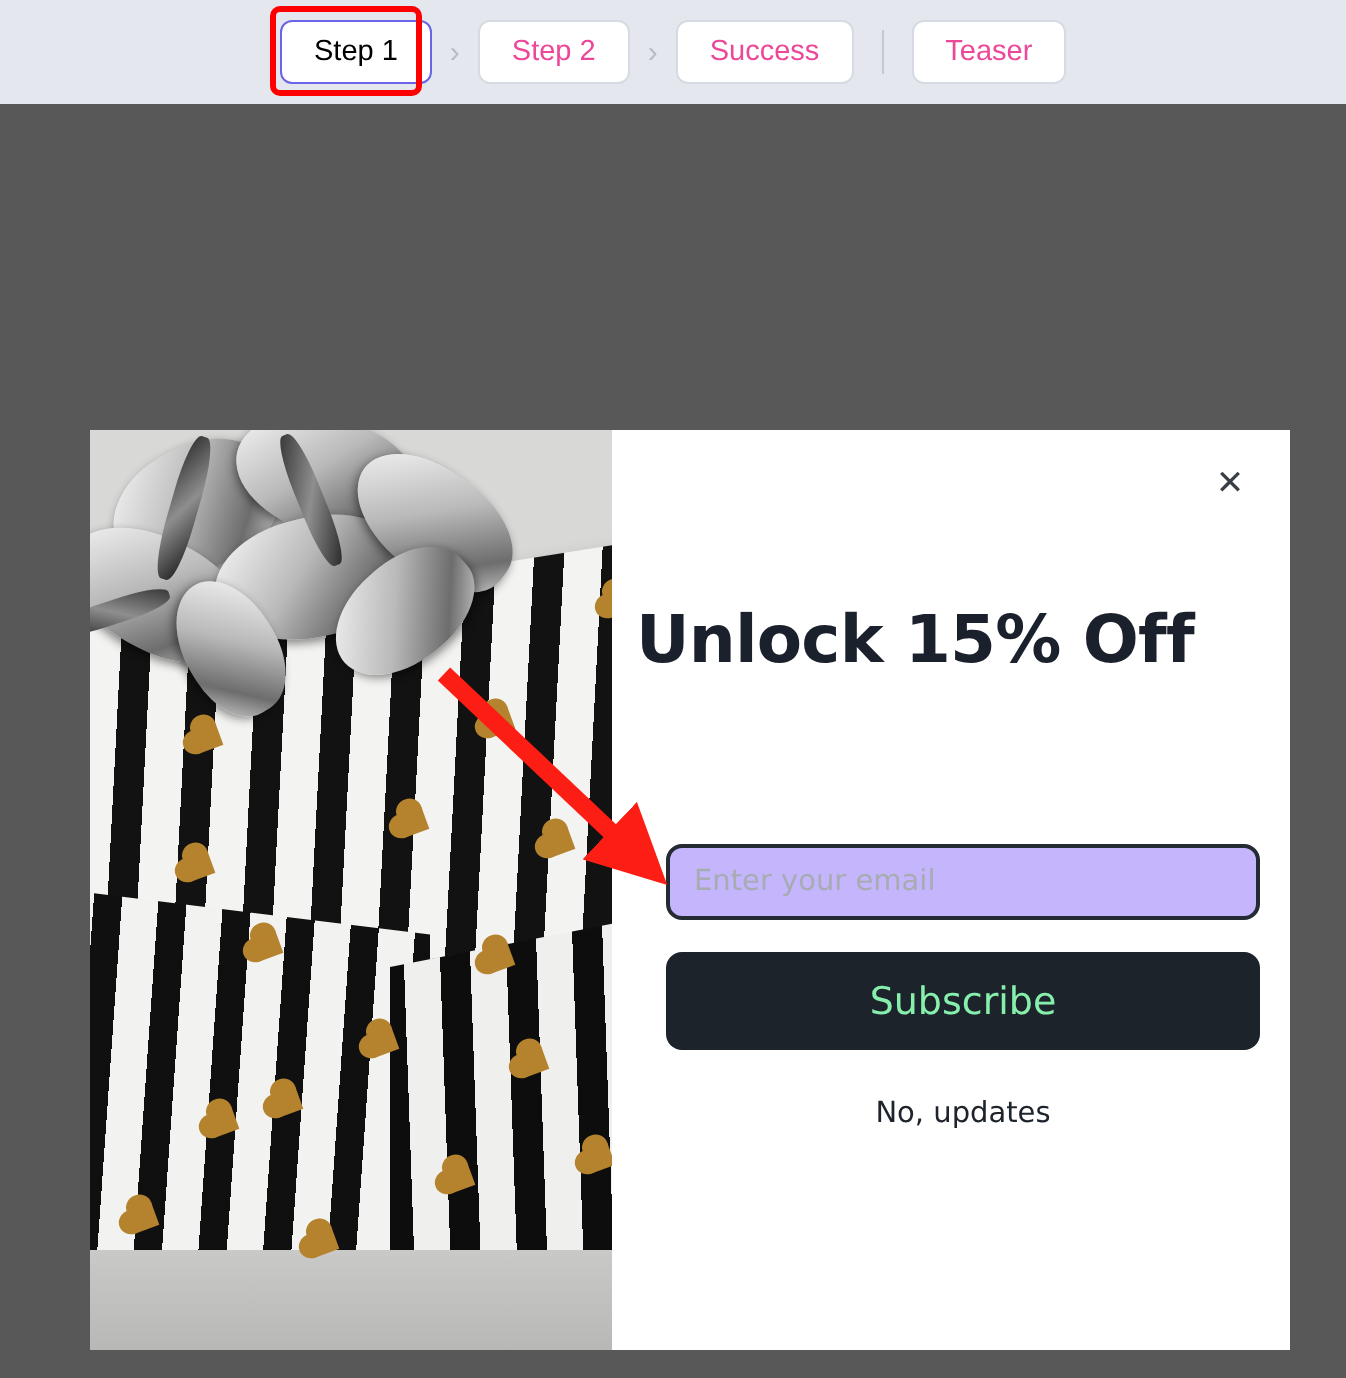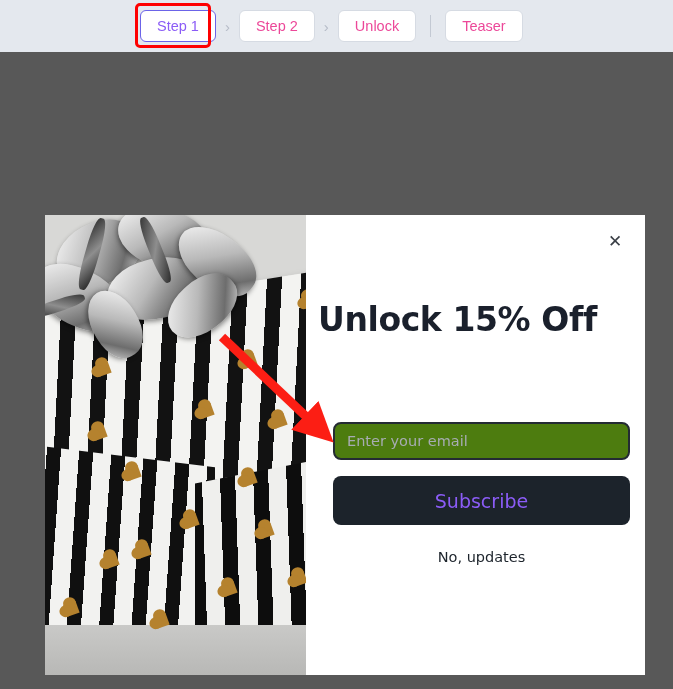--- a/index.html
+++ b/index.html
@@ -37,21 +37,21 @@
     padding: 0 16px;
     display: flex;
     align-items: center;
     justify-content: center;
     white-space: nowrap;
     font-family: "Liberation Sans", sans-serif;
     box-sizing: border-box;
   }
   .step-btn.active {
     border: 1.5px solid #6b63e8;
-    color: #8b5cf6;
+    color: #000000;
   }
   .chevron {
     color: #b6bcc8;
     font-size: 15px;
     margin: 0 9px;
     user-select: none;
   }
   .divider-bar {
     width: 1px;
     height: 22px;
@@ -241,32 +241,32 @@
     top: 207px;
     width: 297px;
     height: 38px;
     box-sizing: border-box;
     border: 2px solid #242b33;
     border-radius: 8px;
     padding: 0 12px;
     font-size: 14.5px;
     color: #1f2630;
     outline: none;
-    background: #4d7c0f;
+    background: #c4b5fd;
     font-family: "DejaVu Sans", sans-serif;
   }
   #email-input::placeholder { color: #a7acb3; }
   #subscribe-button {
     position: absolute;
     left: 27px;
     top: 261px;
     width: 297px;
     height: 49px;
     background: #1c232b;
-    color: #8b5cf6;
+    color: #86efac;
     border: none;
     border-radius: 8px;
     font-size: 19px;
     cursor: pointer;
     font-family: "DejaVu Sans", sans-serif;
   }
   #decline-link {
     position: absolute;
     left: 27px;
     top: 334px;
@@ -296,21 +296,21 @@
 <div id="toolbar">
   <div class="step-btn active">
     <span>Step 1</span>
   </div>
   <span class="chevron">›</span>
   <div class="step-btn">
     <span>Step 2</span>
   </div>
   <span class="chevron">›</span>
   <div class="step-btn">
-    <span>Unlock</span>
+    <span>Success</span>
   </div>
   <div class="divider-bar"></div>
   <div class="step-btn">
     <span>Teaser</span>
   </div>
 </div>
 <div id="step1-highlight"></div>
 
 <div id="overlay"></div>
 

